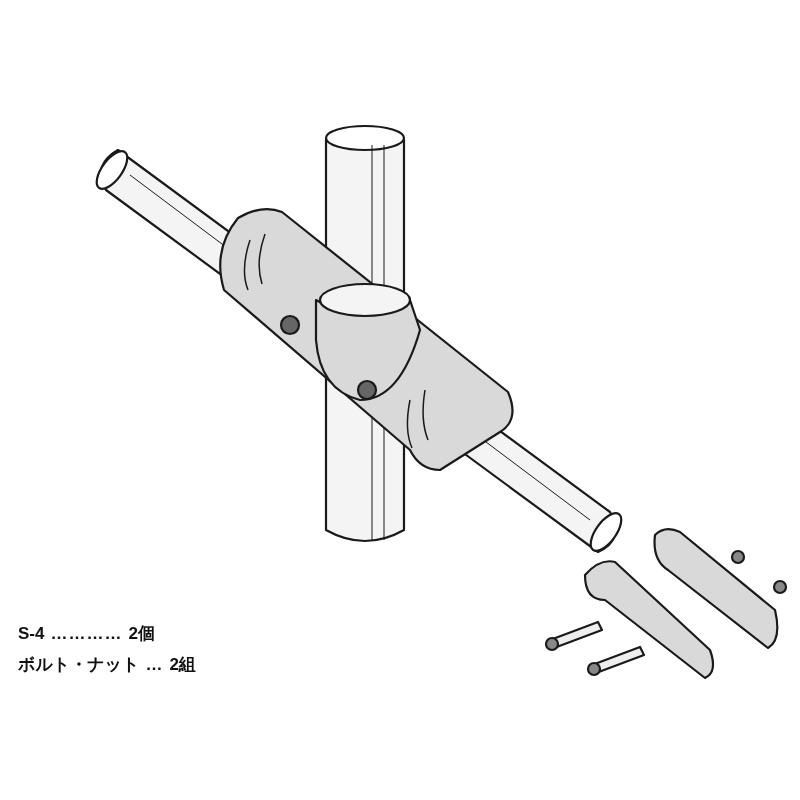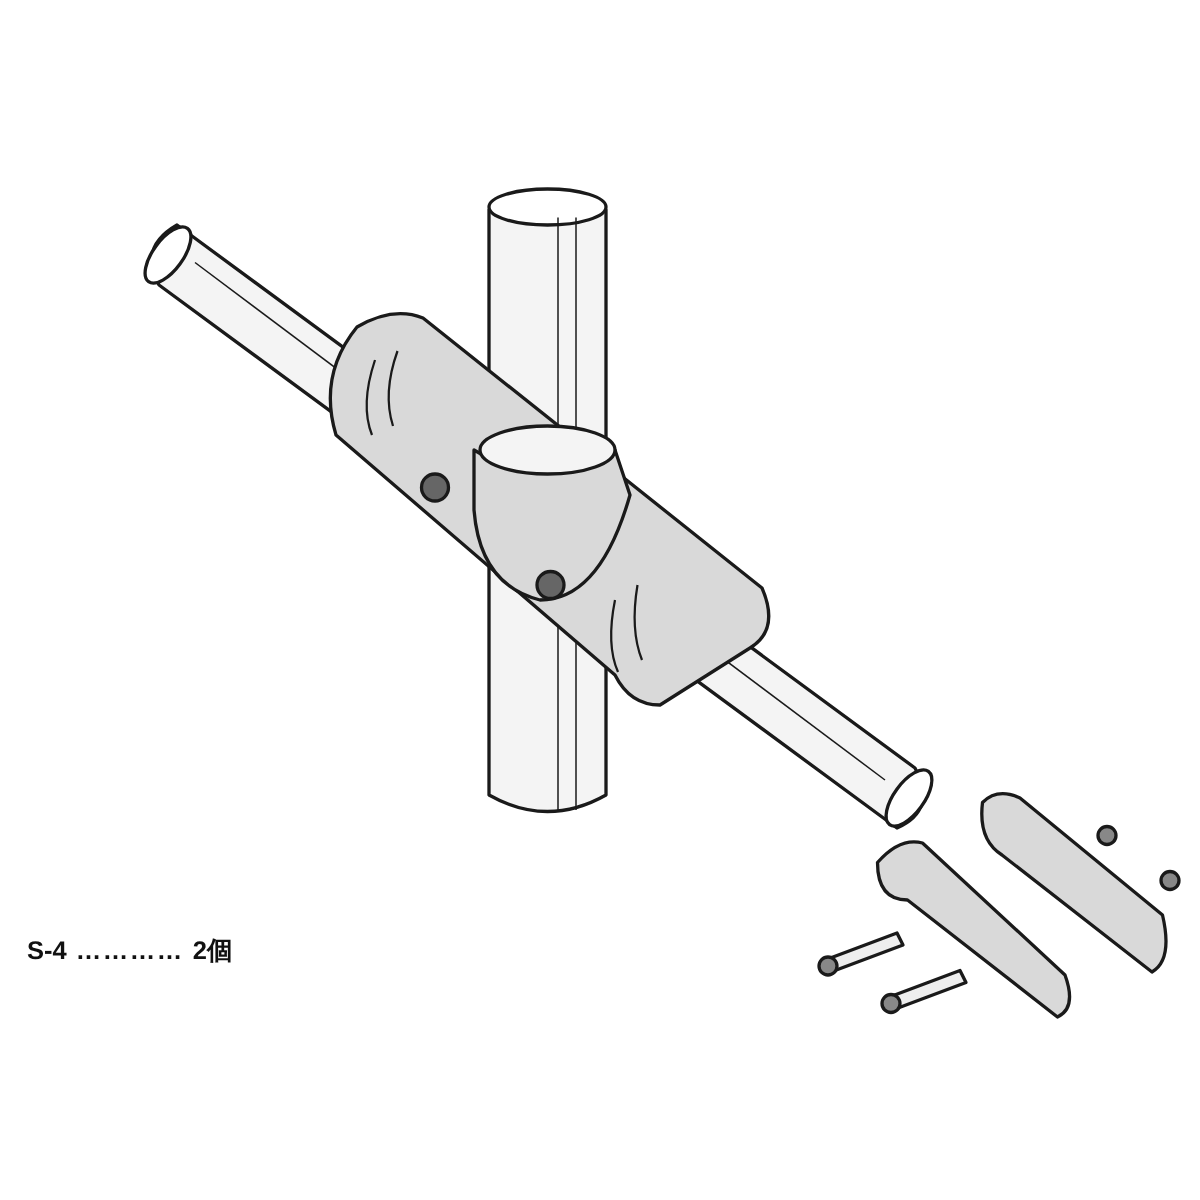--- a/index.html
+++ b/index.html
@@ -54,14 +54,19 @@
       </g>
     </g>
   </svg>
 
   <div class="parts">
     <div class="row">
       <span>S-4</span>
       <span class="dots">…………</span>
       <span>2個</span>
     </div>
+    <div class="row">
+      <span>ボルト・ナット</span>
+      <span class="dots">…</span>
+      <span>2組</span>
+    </div>
   </div>
 </div>
 
 </body></html>

